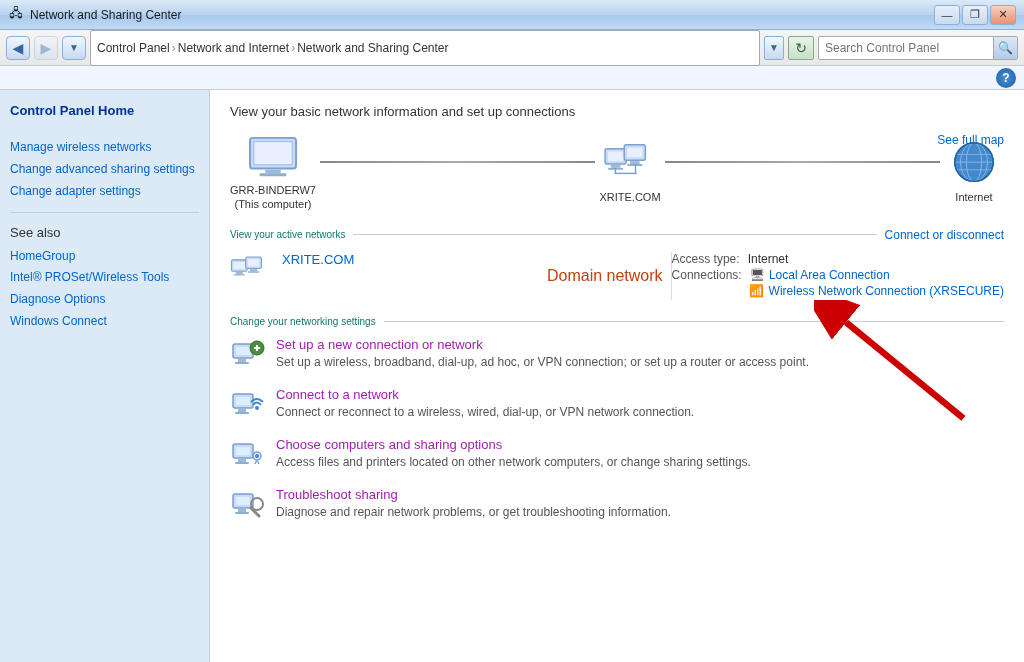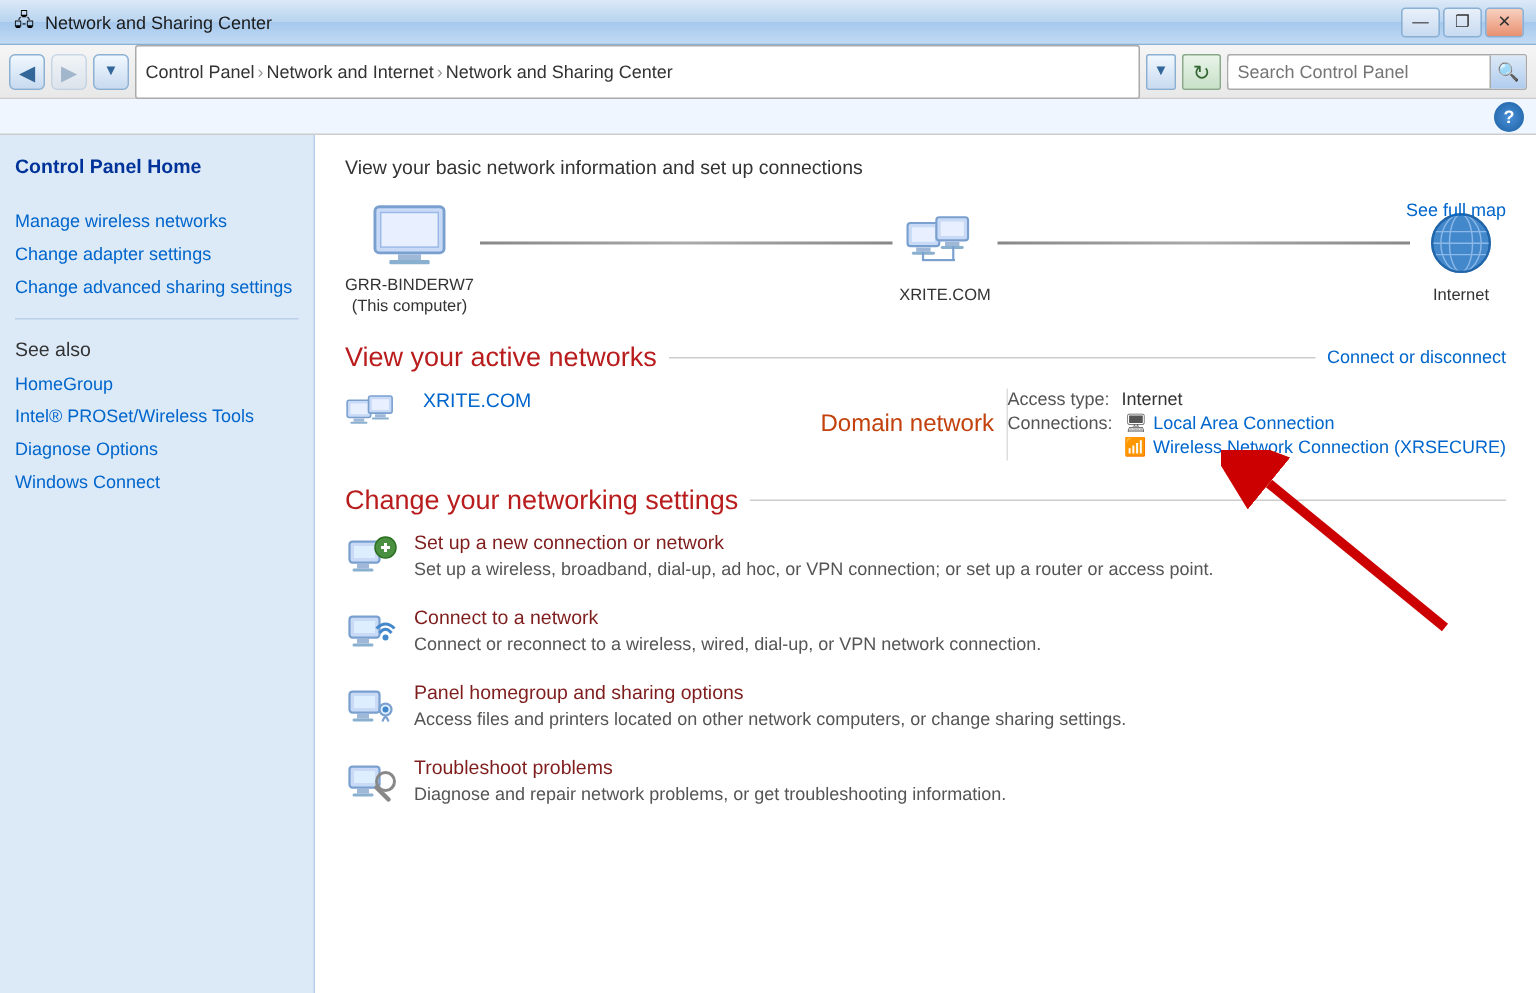--- a/index.html
+++ b/index.html
@@ -245,22 +245,22 @@
       text-align: center;
     }
 
     
     .section-divider {
       display: flex;
       align-items: center;
       margin-bottom: 10px;
     }
     .section-divider-text {
-      font-size: 18px;
-      color: #b91c1c;
+      font-size: 10px;
+      color: #0f766e;
       white-space: nowrap;
       margin-right: 8px;
     }
     .section-divider-line {
       flex: 1;
       height: 1px;
       background: #ccc;
     }
     .section-divider-right {
       margin-left: 8px;
@@ -324,21 +324,21 @@
       margin-bottom: 14px;
     }
     .settings-icon {
       width: 36px; height: 36px;
       margin-right: 10px;
       display: flex; align-items: center; justify-content: center;
       flex-shrink: 0;
     }
     .settings-content { flex: 1; }
     .settings-link {
-      color: #7f1d1d;
+      color: #a21caf;
       font-size: 13px;
       cursor: pointer;
       display: block;
       margin-bottom: 2px;
     }
     .settings-desc {
       color: #555;
       font-size: 12px;
       line-height: 1.4;
     }
@@ -404,22 +404,22 @@
 <div class="help-bar">
   <div class="help-icon">?</div>
 </div>
 
 <div class="main-layout">
 
   <div class="sidebar">
     <a class="sidebar-link" style="color:#003399; font-weight:bold; font-size:13px;">Control Panel Home</a>
     <br>
     <a class="sidebar-link">Manage wireless networks</a>
+    <a class="sidebar-link">Change advanced sharing settings</a>
     <a class="sidebar-link">Change adapter settings</a>
-    <a class="sidebar-link">Change advanced sharing settings</a>
 
     <hr class="sidebar-divider">
 
     <div class="sidebar-seealso">See also</div>
     <a class="sidebar-link">HomeGroup</a>
     <a class="sidebar-link">Intel® PROSet/Wireless Tools</a>
     <a class="sidebar-link">Diagnose Options</a>
     <a class="sidebar-link">Windows Connect</a>
   </div>
 
@@ -576,38 +576,38 @@
             <rect x="2" y="6" width="20" height="14" rx="2" fill="#c8daf5" stroke="#7aa0d0" stroke-width="1.5"></rect>
             <rect x="5" y="9" width="14" height="8" fill="#ddeeff"></rect>
             <rect x="7" y="21" width="8" height="3" fill="#a0b8d8"></rect>
             <rect x="4" y="24" width="14" height="2" rx="1" fill="#8ab0d0"></rect>
             <path d="M24 26 Q26 20 28 26" fill="none" stroke="#7aa0d0" stroke-width="1.5"></path>
             <circle cx="26" cy="18" r="4" fill="#ddeeff" stroke="#7aa0d0" stroke-width="1.5"></circle>
             <circle cx="26" cy="18" r="2" fill="#4488cc"></circle>
           </svg>
         </div>
         <div class="settings-content">
-          <a class="settings-link">Panel homegroup and sharing options</a>
+          <a class="settings-link">Choose computers and sharing options</a>
           <span class="settings-desc">Access files and printers located on other network computers, or change sharing settings.</span>
         </div>
       </div>
 
       <div class="settings-item">
         <div class="settings-icon">
           <svg width="34" height="34" viewBox="0 0 34 34" xmlns="http://www.w3.org/2000/svg">
             <rect x="2" y="6" width="20" height="14" rx="2" fill="#c8daf5" stroke="#7aa0d0" stroke-width="1.5"></rect>
             <rect x="5" y="9" width="14" height="8" fill="#ddeeff"></rect>
             <rect x="7" y="21" width="8" height="3" fill="#a0b8d8"></rect>
             <rect x="4" y="24" width="14" height="2" rx="1" fill="#8ab0d0"></rect>
             <path d="M20 20 L28 28" stroke="#888" stroke-width="3" stroke-linecap="round"></path>
             <circle cx="26" cy="16" r="6" fill="none" stroke="#888" stroke-width="2"></circle>
           </svg>
         </div>
         <div class="settings-content">
-          <a class="settings-link">Troubleshoot problems</a>
+          <a class="settings-link">Troubleshoot sharing</a>
           <span class="settings-desc">Diagnose and repair network problems, or get troubleshooting information.</span>
         </div>
       </div>
 
     </div>
 
     <svg class="red-arrow" viewBox="0 0 150 120" xmlns="http://www.w3.org/2000/svg" style="position:absolute; right:50px; top:210px; width:160px; height:130px; pointer-events:none;">
       <defs>
         <marker id="arrowhead" markerWidth="10" markerHeight="7" refX="0" refY="3.5" orient="auto">
           <polygon points="0 0, 10 3.5, 0 7" fill="#cc0000"></polygon>

